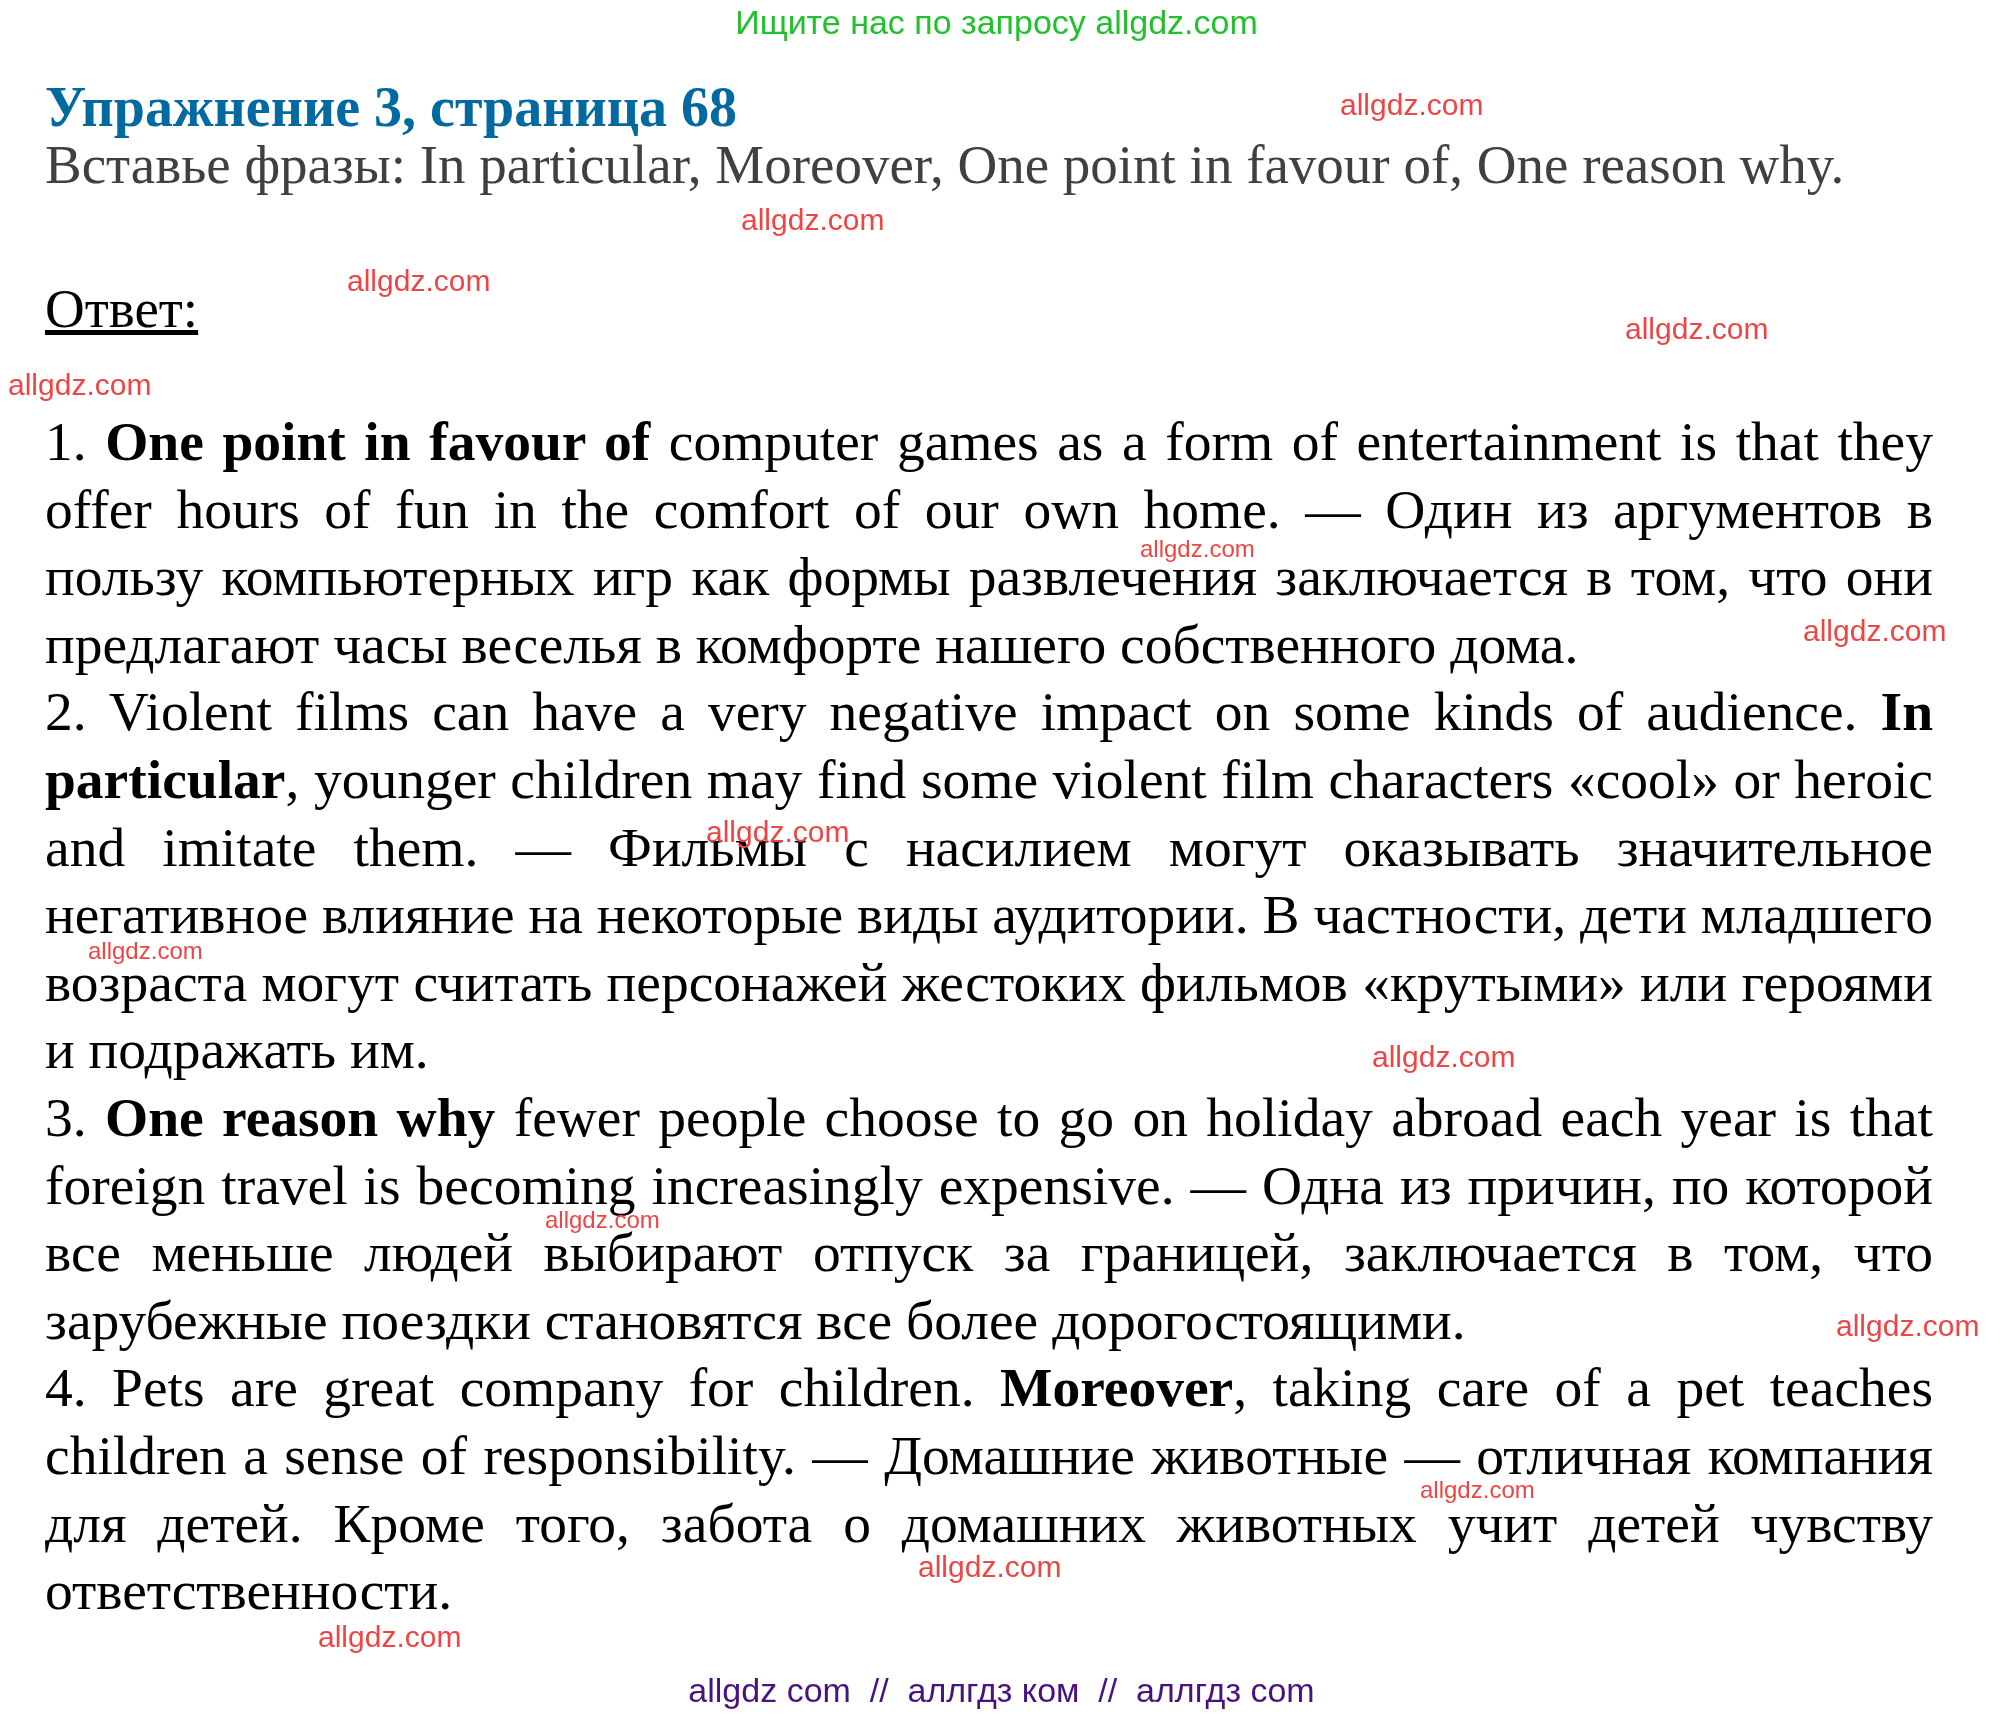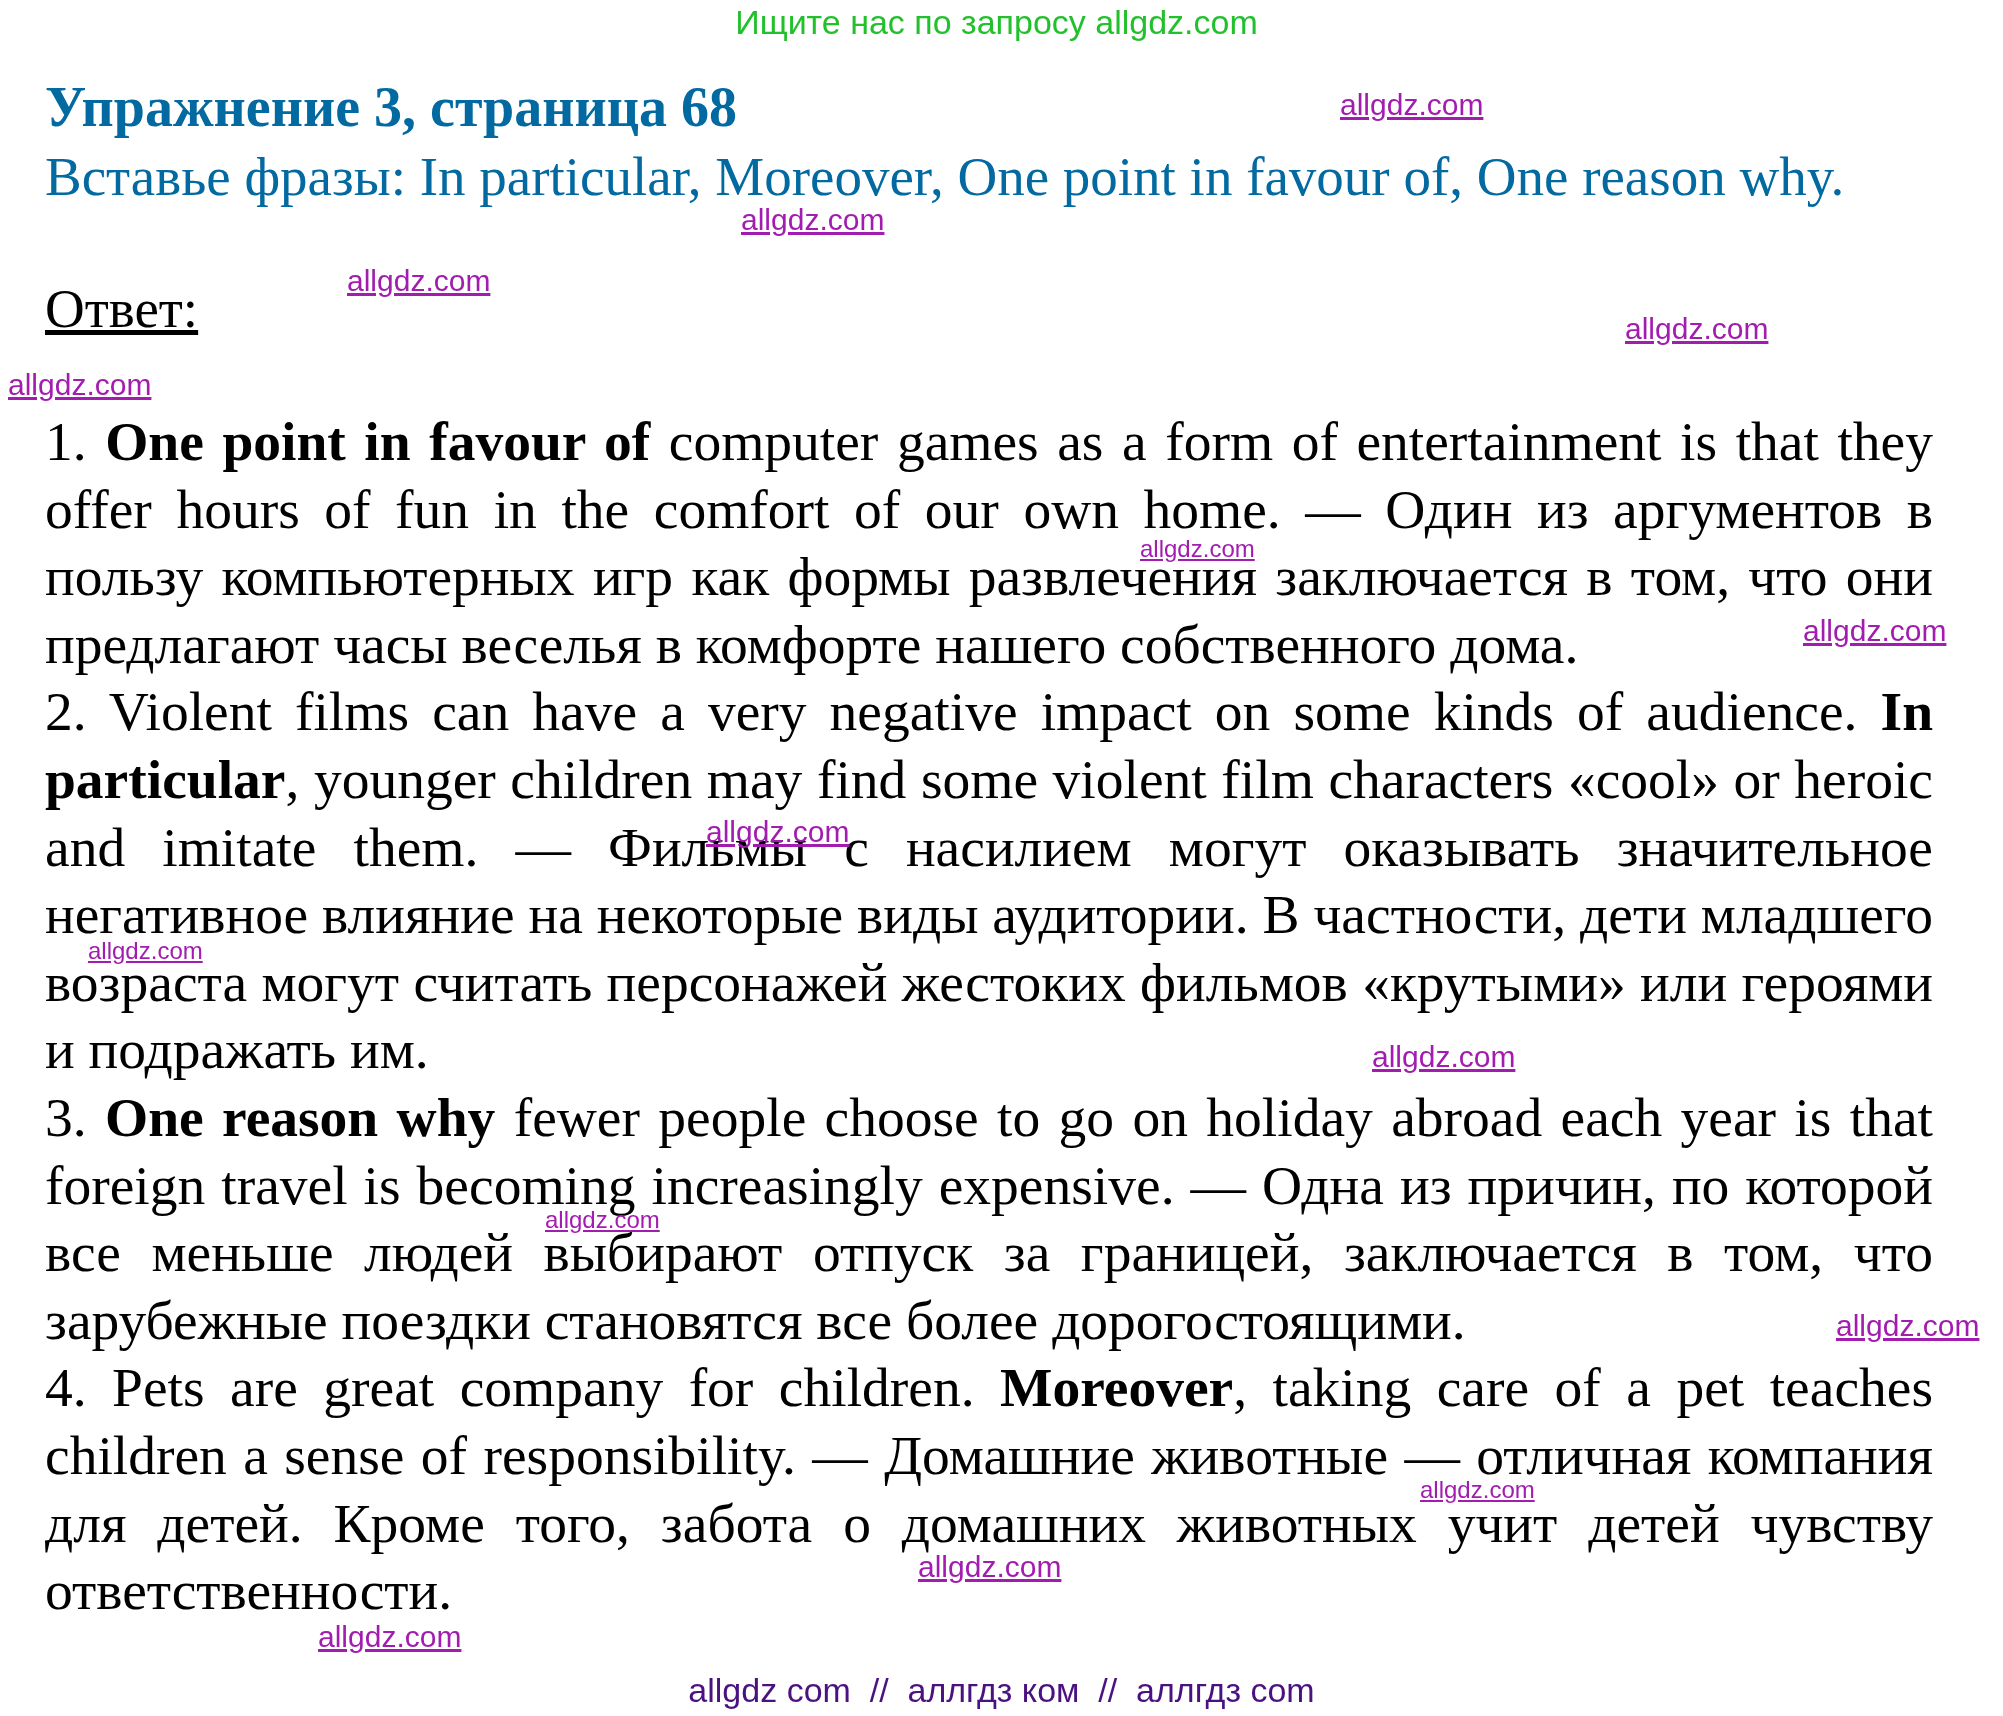--- a/index.html
+++ b/index.html
@@ -7,39 +7,38 @@
   .promo {
     position:absolute; top:0; left:0; width:1993px; text-align:center;
     font-family:"Liberation Sans", sans-serif; font-size:34px; line-height:44px;
     color:#22c02c;
   }
   .title {
     position:absolute; left:45px; top:72px;
     font-family:"Liberation Serif", serif; font-weight:bold; font-size:56px; line-height:70px; color:#0369a1;
   }
   .instr {
-    position:absolute; left:45px; top:142px;
-    font-family:"Liberation Serif", serif; font-size:55px; line-height:70px; color:#0369a1; white-space:nowrap;text-align:right;
+    position:absolute; left:45px; top:130px;
+    font-family:"Liberation Serif", serif; font-size:55px; line-height:70px; color:#404040; white-space:nowrap;text-align:right;
   }
   .answer-label {
     position:absolute; left:45px; top:274px;
     font-family:"Liberation Serif", serif; font-size:55px; line-height:70px; color:#000;text-decoration:underline;
   }
   .body-text {
     position:absolute; left:45px; top:408px; width:1888px;
     font-family:"Liberation Serif", serif; font-size:55.5px; line-height:67.6px; color:#000;
     text-align:justify;
   }
   .body-text p { margin:0; }
   .body-text b { font-weight:bold;margin-top:48px; }
   .wm {
     position:absolute;
-    font-family:"Liberation Sans", sans-serif; font-size:30px; line-height:34px; color:#a21caf;
+    font-family:"Liberation Sans", sans-serif; font-size:30px; line-height:34px; color:#ef4444;
     white-space:nowrap;
-    text-decoration:underline;
   }
   .wm.sm { font-size:24px; line-height:28px; }
   .footer {
     position:absolute; left:0; top:1670px; width:2003px; text-align:center;
     font-family:"Liberation Sans", sans-serif; font-size:34px; line-height:40px; color:#4a1280;
     white-space:pre;
   }
 </style>
 </head>
 <body>

